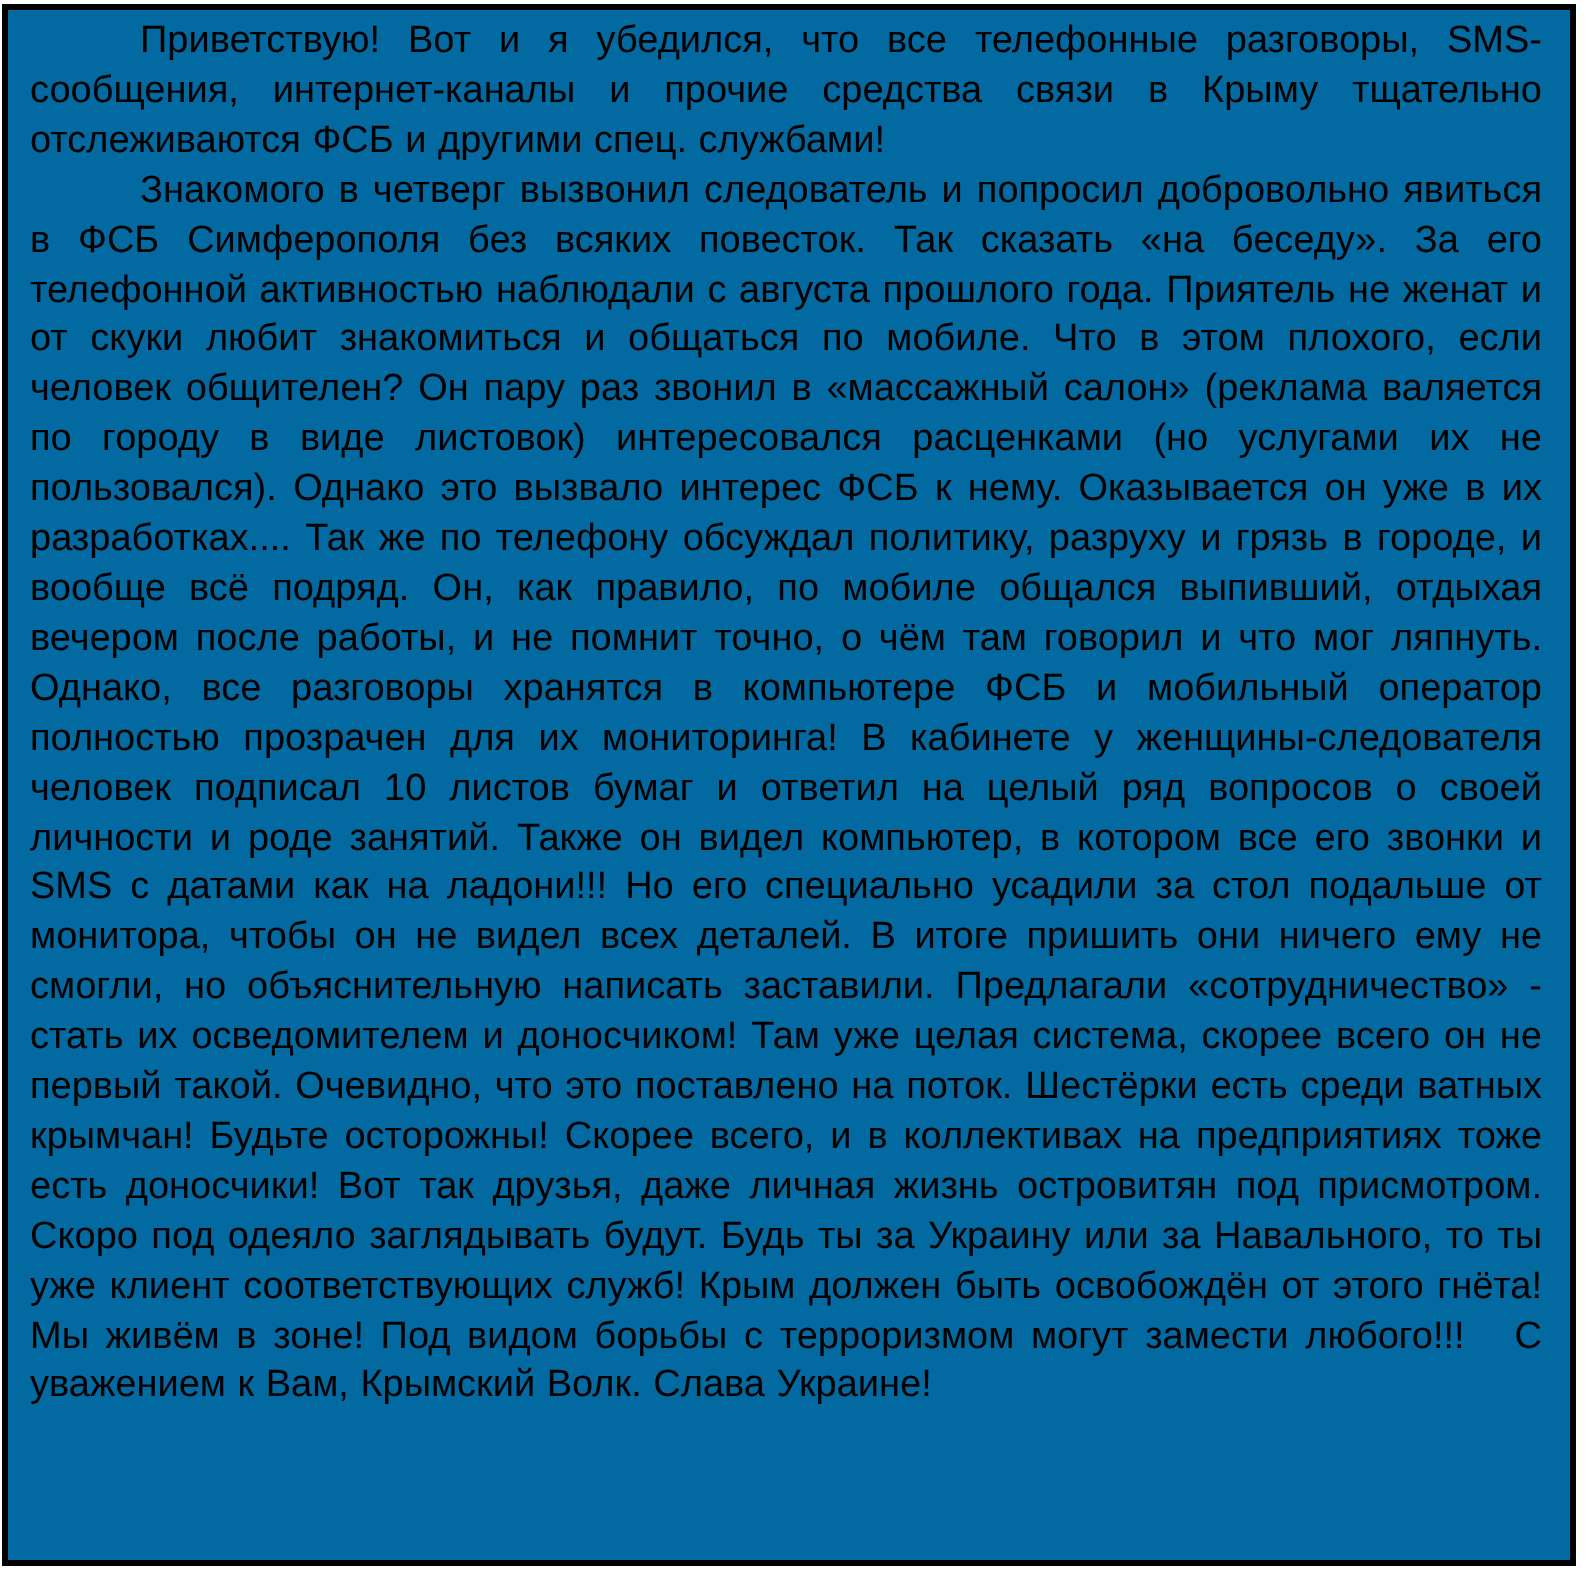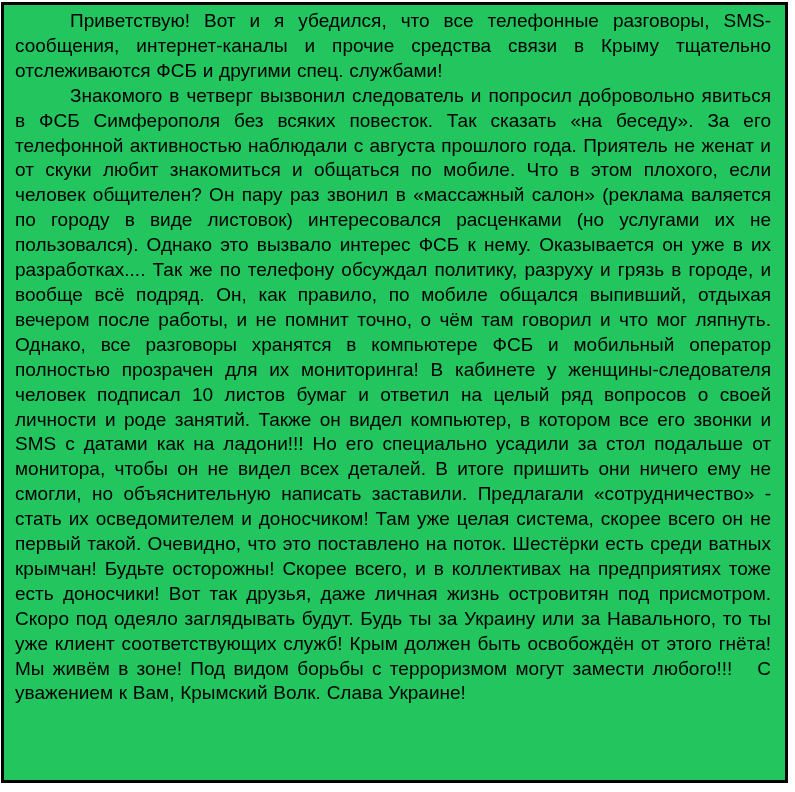--- a/index.html
+++ b/index.html
@@ -14,21 +14,21 @@
     font-family: "Liberation Sans", "DejaVu Sans", sans-serif;
   }
   .page-frame {
     position: absolute;
     left: 1px;
     top: 2px;
     width: 787px;
     height: 781px;
     box-sizing: border-box;
     border: 3px solid #000000;
-    background: #22c55e;
+    background: #0369a1;
     padding: 4px 14px 0 11px;
     overflow: hidden;
   }
   .para {
     margin: 0;
     font-size: 19px;
     line-height: 24.9px;
     color: #000000;
     text-align: justify;
     text-indent: 55px;

